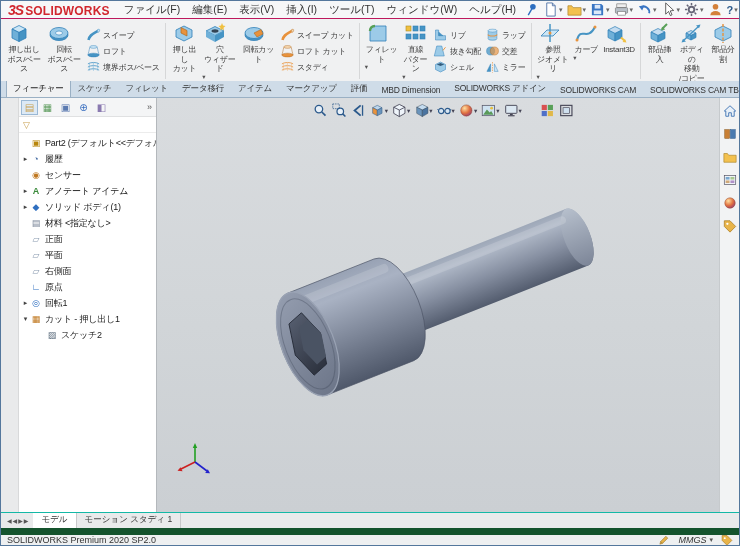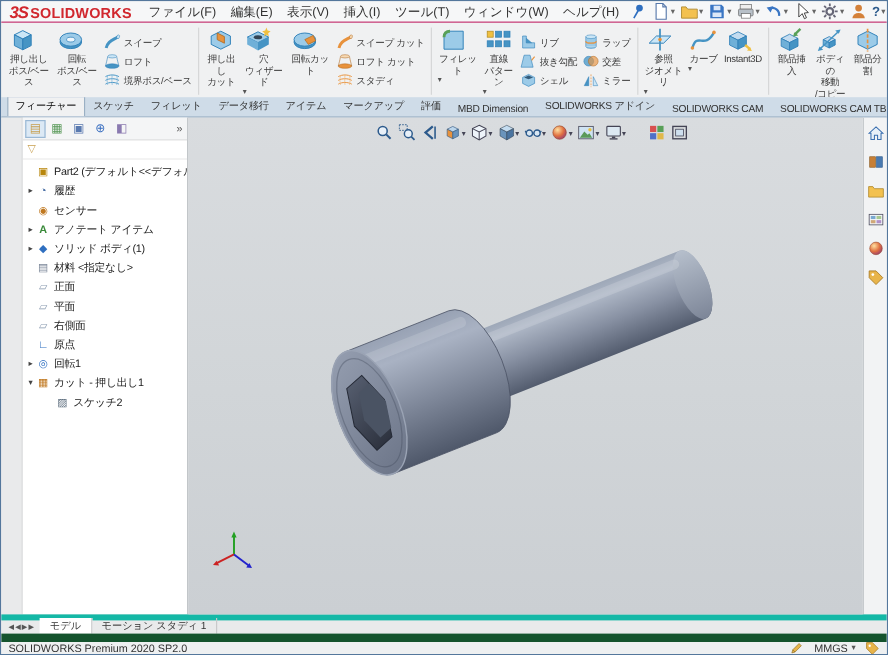--- a/index.html
+++ b/index.html
@@ -60,26 +60,26 @@
   .hbtn svg{width:15px;height:15px;}
   .harrow{font-size:6.5px;color:#445;}
   .hgapL{margin-left:14px;}
   .model{position:absolute;inset:0;width:100%;height:100%;}
   .triad{position:absolute;left:16px;top:342px;width:44px;height:44px;}
 
   .taskpane{width:20px;flex:0 0 auto;background:#f2f3f4;border-left:1px solid #c6cacd;display:flex;flex-direction:column;align-items:center;gap:7px;padding-top:6px;}
   .tpbtn svg{width:14px;height:14px;}
 
   
-  .bottombar{height:16px;flex:0 0 auto;background:#e9eaeb;border-top:5px solid #14b8a6;display:flex;align-items:center;padding-left:2px;}
+  .bottombar{height:16px;flex:0 0 auto;background:#e9eaeb;border-top:1px solid #14b8a6;display:flex;align-items:center;padding-left:2px;}
   .btabs-arrows{color:#555;font-size:6px;letter-spacing:1px;padding:0 4px;}
   .btab{font-size:8.5px;padding:1px 8px 2px;border-right:1px solid #c8c9ca;color:#333;white-space:nowrap;}
   .btab.active{background:#fff;}
   .statusbar{height:17px;flex:0 0 auto;background:#eef0f1;border-top:7px solid #14532d;display:flex;align-items:center;padding:0 6px;font-size:9px;color:#333;}
-  .status-right{margin-left:auto;display:flex;align-items:center;gap:8px;}
+  .status-right{margin-left:auto;display:flex;align-items:center;gap:8px;font-style:italic;}
   .status-right svg{width:12px;height:12px;}
   .uarrow{font-size:7px;color:#555;margin-left:-5px;}
 </style>
 </head>
 <body>
 
 <svg width="0" height="0" style="position:absolute" aria-hidden="true">
   <defs>
     <radialGradient id="gBall" cx="35%" cy="30%" r="80%">
       <stop offset="0" stop-color="#ffe0a0"></stop>

